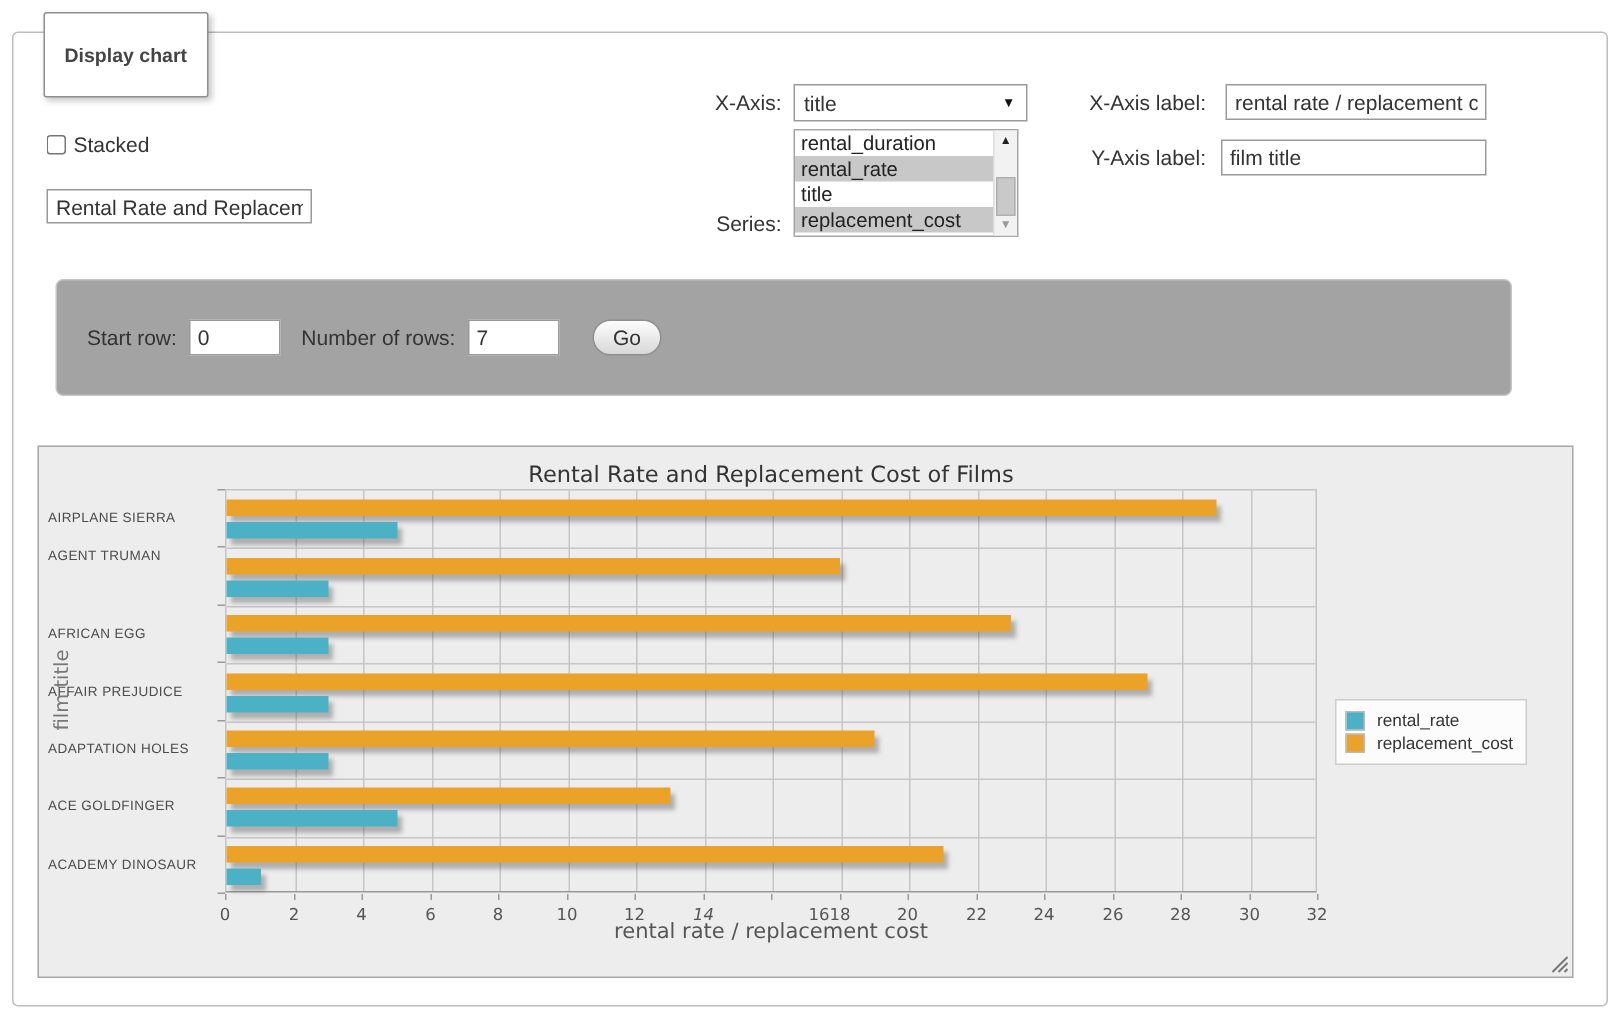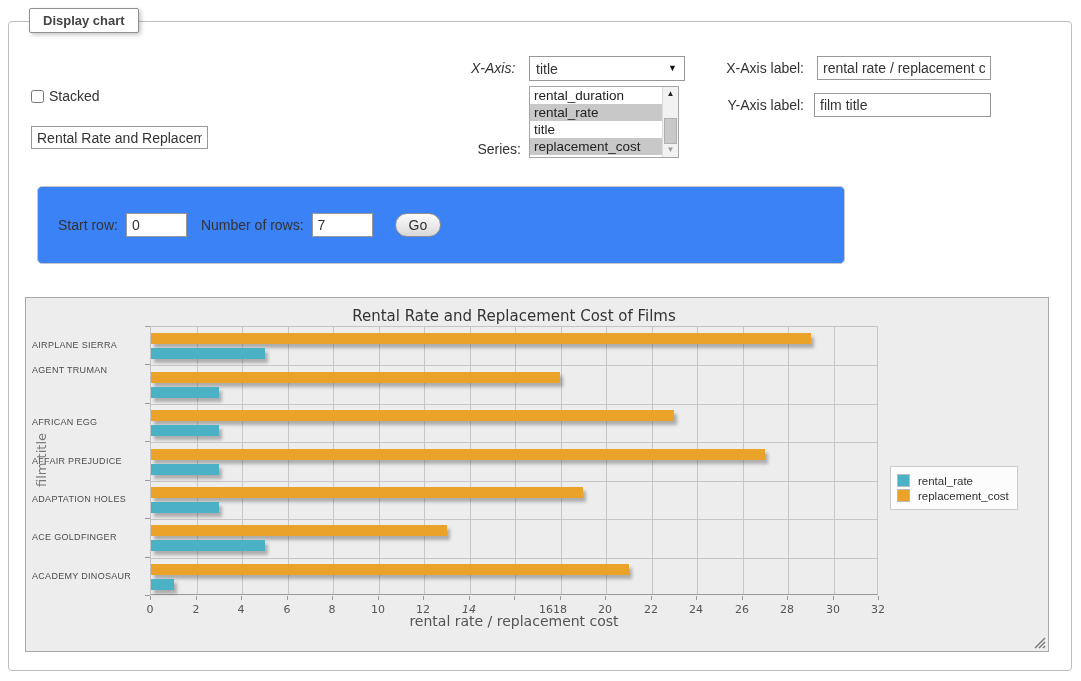--- a/index.html
+++ b/index.html
@@ -4,40 +4,40 @@
 <style>
   * { box-sizing: border-box; }
   html,body { margin:0; padding:0; background:#fff; width:1081px; height:681px;
     font-family:"Liberation Sans", sans-serif; color:#333; overflow:hidden; }
 
   
   .outer { position:absolute; left:8px; top:21px; width:1064px; height:650px;
     border:1px solid #bdbdbd; border-radius:4px; background:#fff; }
 
   .tab { position:absolute; left:20px; top:-14px; background:#fff;
-    border:1px solid #8f8f8f; border-radius:2px; padding:4px 13px;
+    border:1px solid #8f8f8f; border-radius:2px; padding:20px 13px;
     font-size:13px; font-weight:bold; color:#444;
     box-shadow:2px 2px 4px rgba(0,0,0,0.22); }
 
   
   .radio-group { position:absolute; left:22px; top:33px; display:flex; align-items:center; font-size:14px; }
   .radio-item { display:flex; align-items:center; margin-right:10px; }
   .radio-item input { margin:0 4px 0 0; }
 
   .stacked-row { position:absolute; left:22px; top:66px; display:flex; align-items:center; font-size:14px; }
   .stacked-row input { margin:0 5px 0 0; }
 
   input[type=text] { border:1px solid #999; font-size:14px; color:#333; padding:3px 5px;
     font-family:"Liberation Sans", sans-serif; background:#fff; }
 
   .title-input { position:absolute; left:22px; top:104px; width:177px; height:23px; }
 
   .lbl { position:absolute; font-size:14px; color:#333; }
 
-  .xaxis-label-text { left:462px; top:38px; width:50px; text-align:left;font-style:italic; }
+  .xaxis-label-text { left:462px; top:38px; width:50px; text-align:right; }
   .select-wrap { position:absolute; left:520px; top:34px; width:156px; height:25px; }
   .select-wrap select { width:100%; height:100%; appearance:none; -webkit-appearance:none;
     border:1px solid #999; background:#fff; font-size:14px; color:#333; padding:0 20px 0 6px;
     font-family:"Liberation Sans", sans-serif; border-radius:0; }
   .select-arrow { position:absolute; right:8px; top:7px; font-size:9px; color:#111; pointer-events:none; }
 
   .series-label-text { left:462px; top:119px; width:50px; text-align:right; }
   .listbox { position:absolute; left:520px; top:64px; width:150px; height:72px;
     border:1px solid #a5a5a5; background:#fff; display:flex; }
   .lb-options { flex:1; overflow:hidden; }
@@ -51,22 +51,22 @@
   .lb-arrow.down { bottom:0; color:#9a9a9a; }
   .lb-thumb { position:absolute; left:1px; width:13px; top:31px; height:26px;
     background:#c9c9c9; border:1px solid #b0b0b0; }
 
   .xlab-text { left:717px; top:38px; width:78px; text-align:right; }
   .xlab-input { position:absolute; left:808px; top:34px; width:174px; height:24px; }
   .ylab-text { left:717px; top:75px; width:78px; text-align:right; }
   .ylab-input { position:absolute; left:805px; top:71px; width:177px; height:24px; }
 
   
-  .rows-panel { position:absolute; left:28px; top:164px; width:808px; height:78px;
-    background:#3b82f6; border:1px solid #c6c6c6; border-radius:5px;
+  .rows-panel { position:absolute; left:28px; top:164px; width:971px; height:78px;
+    background:#a3a3a3; border:1px solid #c6c6c6; border-radius:5px;
     display:flex; align-items:center; padding-left:20px; font-size:14px; }
   .rows-panel input[type=text] { width:61px; height:24px; margin-left:8px; }
   .rows-panel .nrl { margin-left:14px; }
   .go-btn { margin-left:22px; background:linear-gradient(#fdfdfd,#d8d8d8);
     border:1px solid #8f8f8f; border-radius:12px; padding:3px 13px; font-size:14px; color:#333;
     font-family:"Liberation Sans", sans-serif; cursor:pointer; }
 
   
   .chart-panel { position:absolute; left:16px; top:275px; width:1024px; height:355px;
     background:#ededed; border:1px solid #a8a8a8; }

